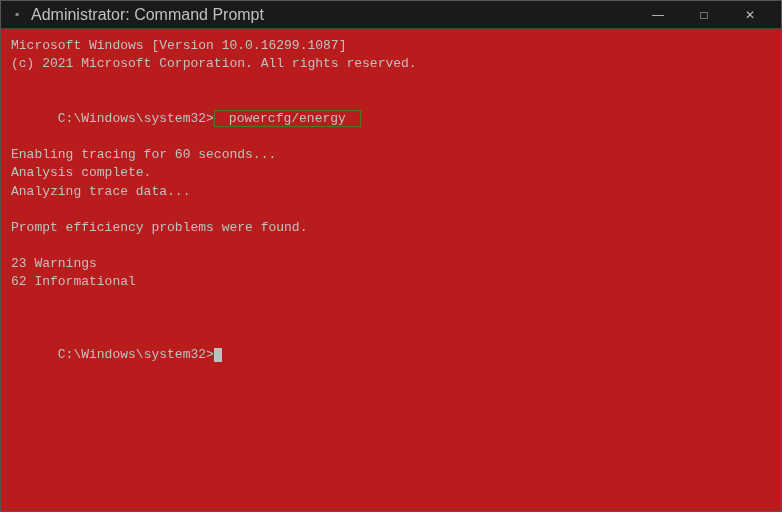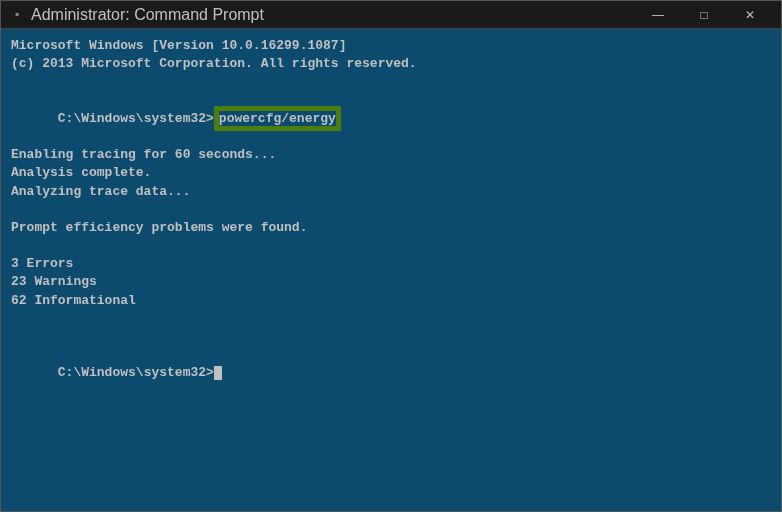--- a/index.html
+++ b/index.html
@@ -63,40 +63,39 @@
       justify-content: center;
       cursor: pointer;
       font-size: 12px;
       color: #c0c0c0;
       font-family: 'Segoe UI', Arial, sans-serif;
       background: transparent;
       border: none;
     }
 
     .content {
-      background: #0c4a6e;
+      background: #b91c1c;
       flex: 1;
       padding: 8px 10px;
       line-height: 1.4;
       overflow: hidden;
-      font-weight: bold;
     }
 
     .line {
       white-space: pre;
       color: #c0c0c0;
     }
 
     .line.empty {
       height: 1.4em;
     }
 
     .highlight-red {
-      border: 5px solid #4d7c0f;
-      padding: 0 0;
+      border: 1px solid #4d7c0f;
+      padding: 0 14px;
     }
 
     .prompt {
       color: #c0c0c0;
     }
 
     .cursor {
       display: inline-block;
       width: 8px;
       height: 14px;
@@ -113,32 +112,31 @@
     <div class="title-bar-text">Administrator: Command Prompt</div>
     <div class="title-bar-controls">
       <button class="title-btn">—</button>
       <button class="title-btn">□</button>
       <button class="title-btn close">✕</button>
     </div>
   </div>
 
   <div class="content">
     <div class="line">Microsoft Windows [Version 10.0.16299.1087]</div>
-    <div class="line">(c) 2013 Microsoft Corporation. All rights reserved.</div>
+    <div class="line">(c) 2021 Microsoft Corporation. All rights reserved.</div>
     <div class="line empty"></div>
     <div class="line">
       <span class="prompt">C:\Windows\system32&gt;</span><span class="highlight-red">powercfg/energy</span>
     </div>
     <div class="line">Enabling tracing for 60 seconds...</div>
     <div class="line">Analysis complete.</div>
     <div class="line">Analyzing trace data...</div>
     <div class="line empty"></div>
     <div class="line">Prompt efficiency problems were found.</div>
     <div class="line empty"></div>
-    <div class="line">3 Errors</div>
     <div class="line">23 Warnings</div>
     <div class="line">62 Informational</div>
     <div class="line empty"></div>
     <div class="line empty"></div>
     <div class="line">
       <span class="prompt">C:\Windows\system32&gt;</span><span class="cursor"></span>
     </div>
   </div>
 </div>
 

